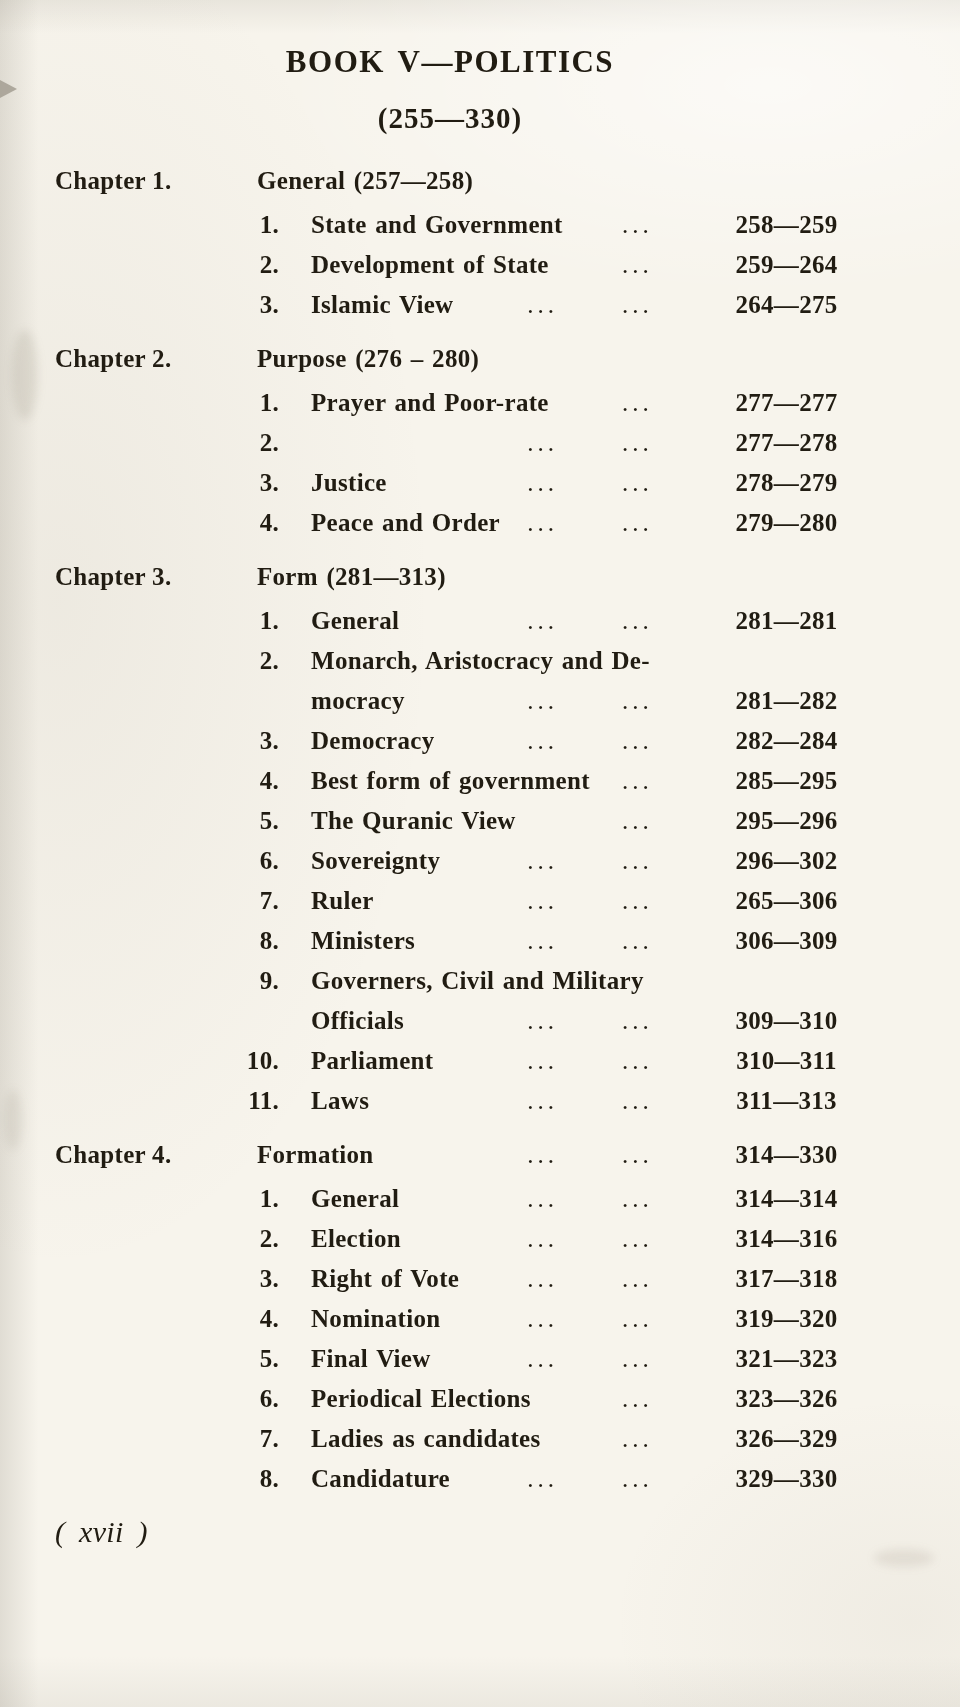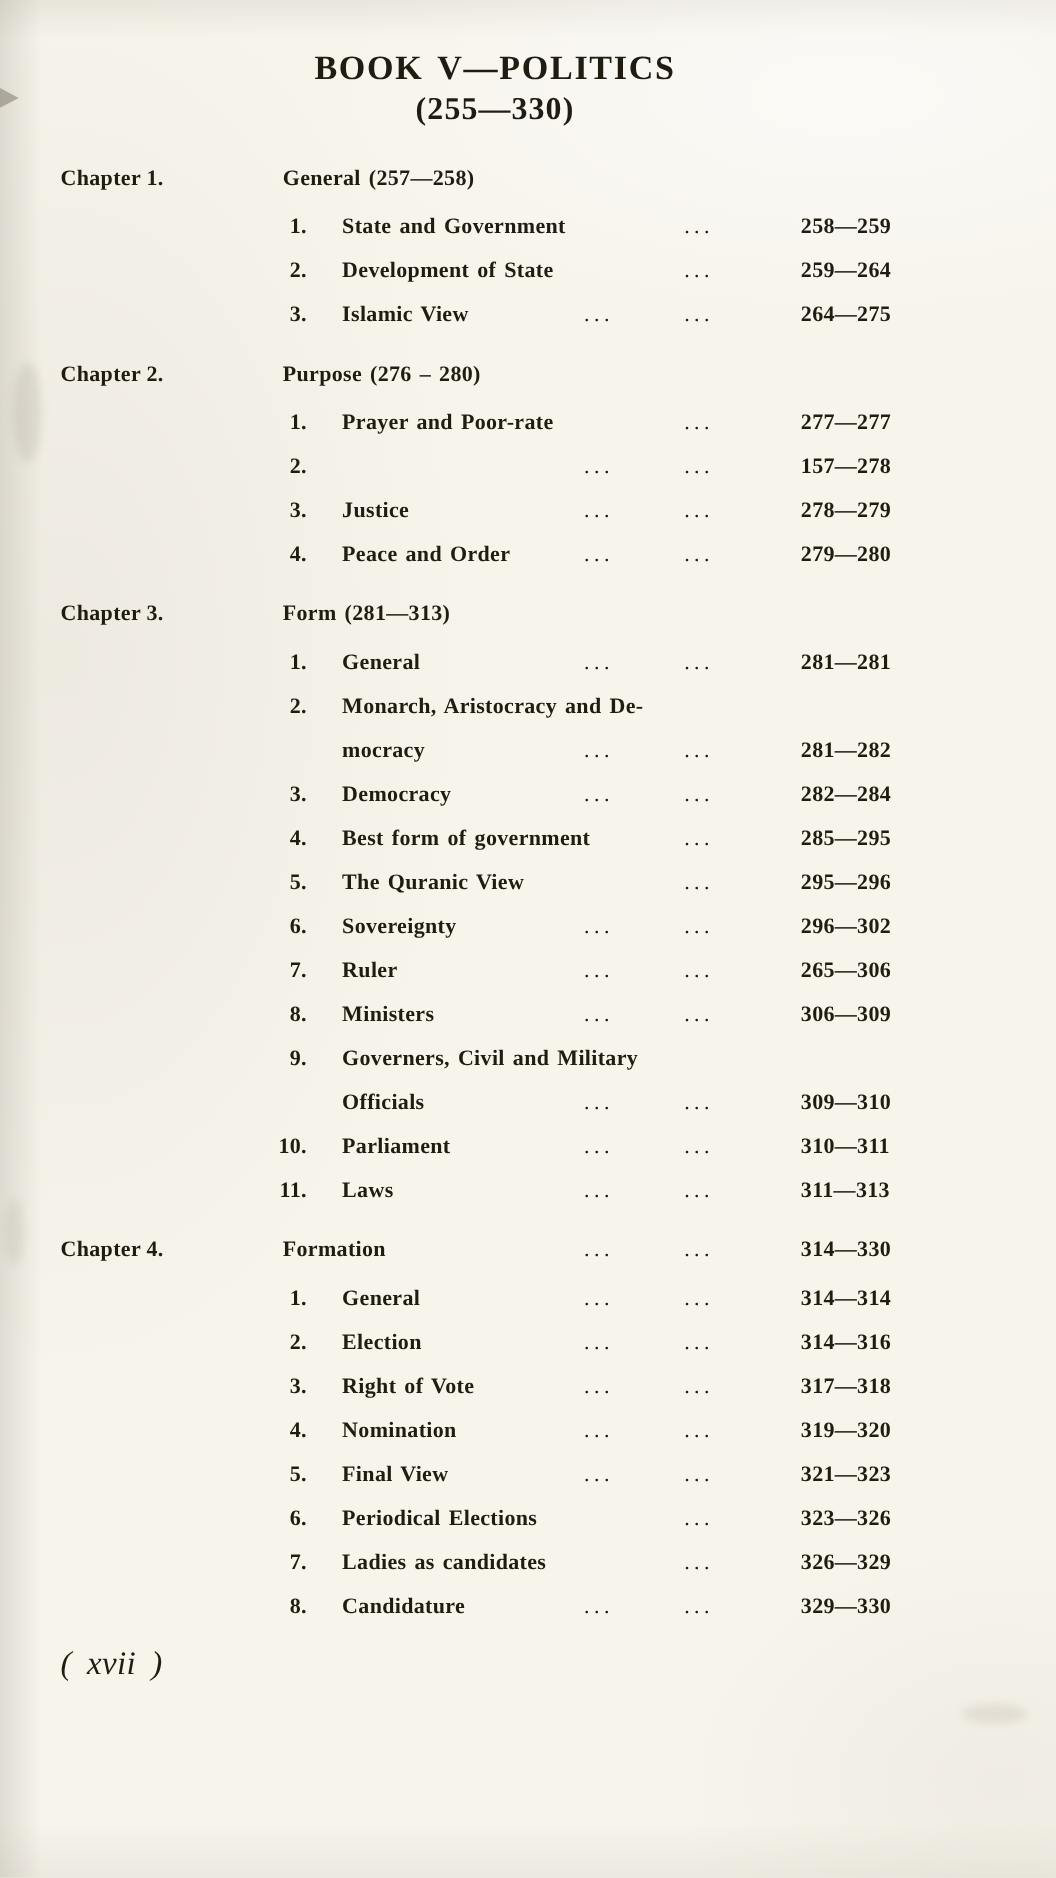--- a/index.html
+++ b/index.html
@@ -31,33 +31,33 @@
     text-align: center;
     font-size: 31px;
     font-weight: 700;
     letter-spacing: 1.5px;
     word-spacing: 4px;
   }
   .doc-range {
     text-align: center;
     font-size: 29px;
     font-weight: 700;
-    margin-top: 3px;
+    margin-top: 22px;
     letter-spacing: 1px;
   }
   .toc { margin-top: 26px; }
   .chapter { margin-top: 14px; }
   .chapter .header-row { margin-bottom: 4px; }
   .row {
     display: grid;
     grid-template-columns: 170px 38px 130px 165px 90px 1fr;
     column-gap: 16px;
     align-items: baseline;
     line-height: 40px;
-    font-size: 20px;
+    font-size: 25px;
   }
   .c-label { grid-column: 1; font-weight: 700; white-space: nowrap; }
   .c-num   { grid-column: 2; text-align: right; font-weight: 700; }
   .titlebox {
     display: flex;
     align-items: baseline;
     white-space: nowrap;
     overflow: visible;
   }
   .header-row .titlebox { grid-column: 2 / 5; }
@@ -70,21 +70,21 @@
     letter-spacing: 4px;
     font-weight: 400;
   }
   .c-end {
     grid-column: 5;
     letter-spacing: 4px;
     font-weight: 400;
   }
   .c-pages {
     grid-column: 6;
-    text-align: left;
+    text-align: center;
     font-weight: 700;
     white-space: nowrap;
   }
   .page-number {
     text-align: left;
     font-style: italic;
     font-size: 30px;
     margin-top: 16px;
     word-spacing: 6px;
   }
@@ -191,21 +191,21 @@
             </span>
     <span class="c-end">...</span>
     <span class="c-pages">277—277</span>
   </div>
           <div class="row item-row">
     <span class="c-num">2.</span>
     <span class="titlebox">
               <span class="c-mid">...</span>
             </span>
     <span class="c-end">...</span>
-    <span class="c-pages">157—278</span>
+    <span class="c-pages">277—278</span>
   </div>
           <div class="row item-row">
     <span class="c-num">3.</span>
     <span class="titlebox">
               <span class="c-title">Justice</span>
               <span class="c-mid">...</span>
             </span>
     <span class="c-end">...</span>
     <span class="c-pages">278—279</span>
   </div>

